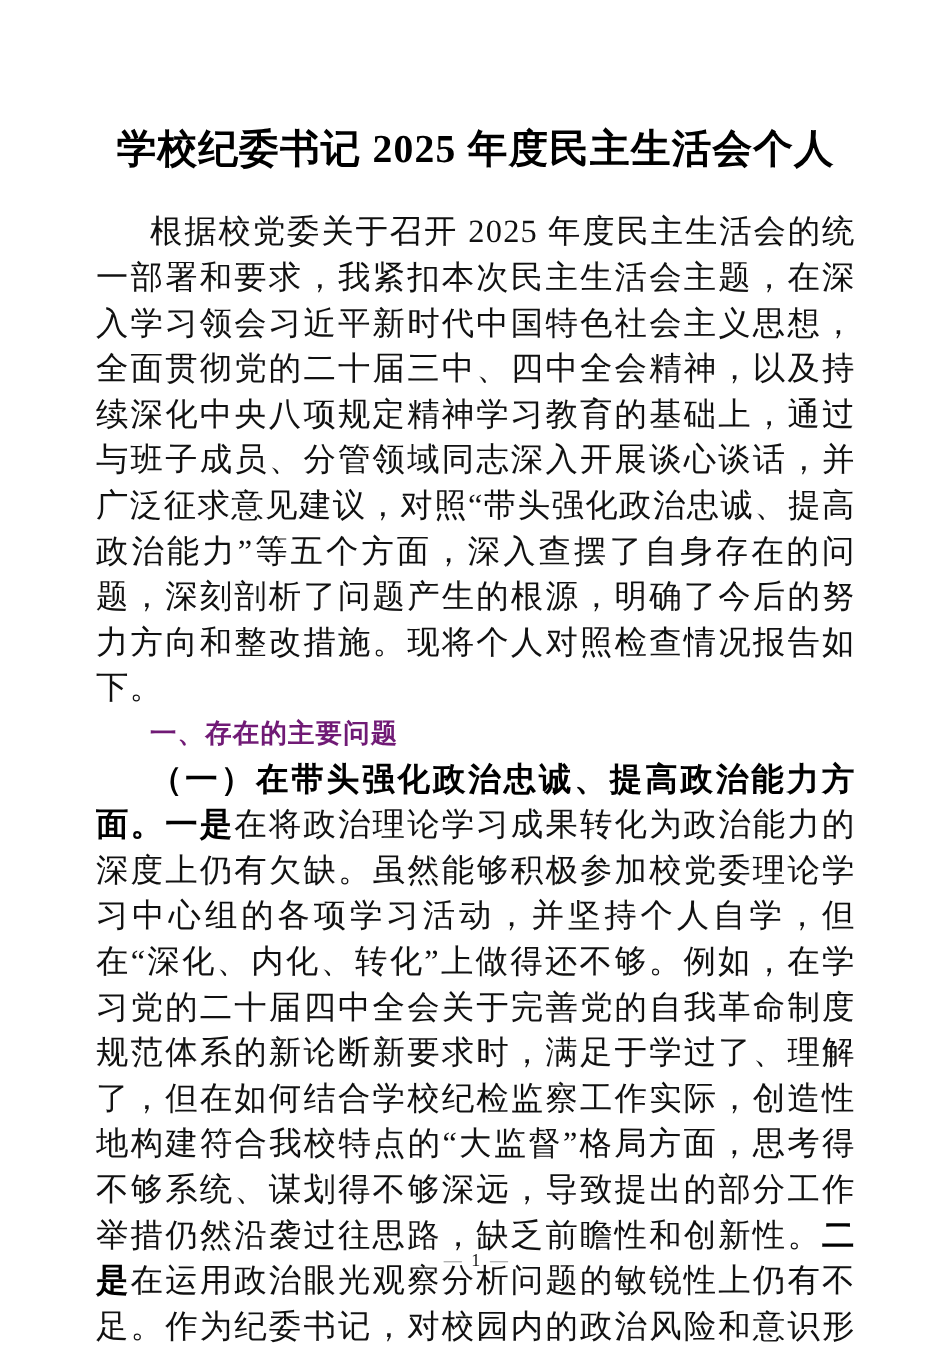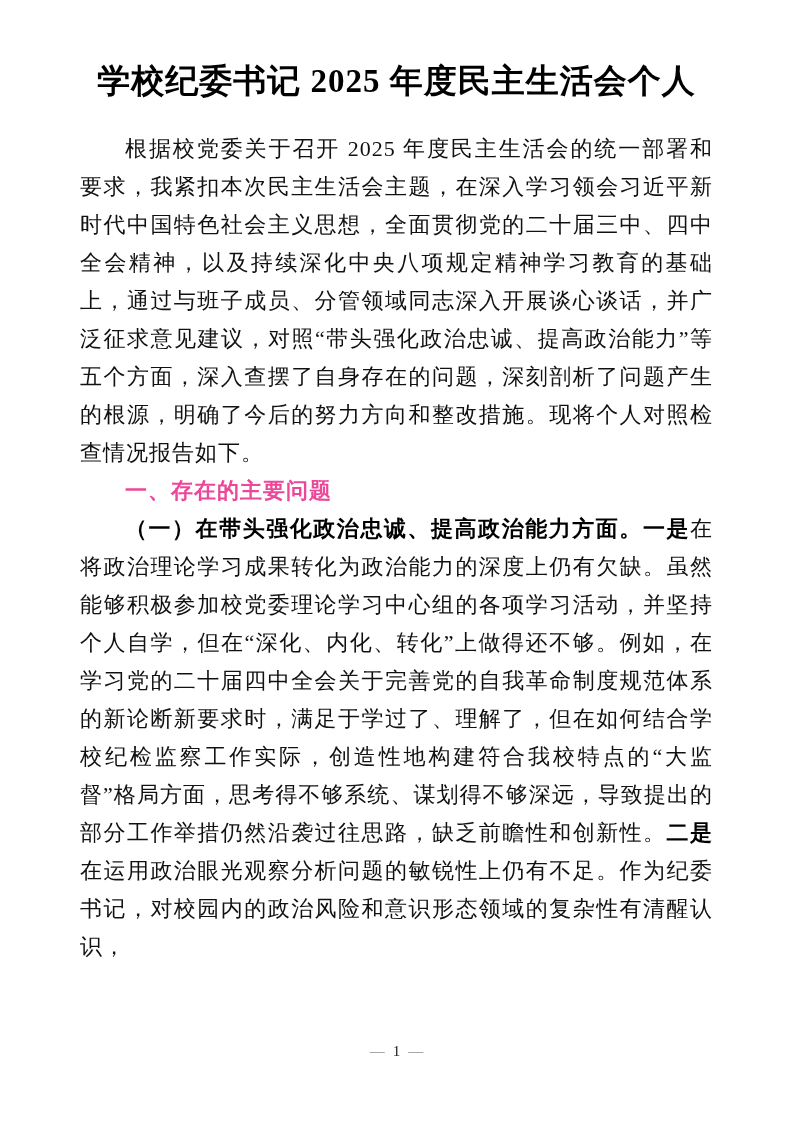--- a/index.html
+++ b/index.html
@@ -9,55 +9,55 @@
     background: #ffffff;
   }
   .page {
     position: relative;
     width: 793px;
     height: 1122px;
     margin: 0 auto;
     background: #ffffff;
     color: #000000;
     font-family: "Liberation Serif", "DejaVu Serif", serif;
-    padding: 56px 80px 0 80px;
+    padding: 100px 80px 0 80px;
     overflow: hidden;
   }
   .doc-title {
     margin: 0 auto 24px auto;
     max-width: 633px;
     font-size: 33px;
     line-height: 50px;
     font-weight: 700;
     text-align: center;
     letter-spacing: 1px;
     color: #000000;
   }
   .doc-title .title-line {
     display: block;
   }
   .body-para {
     margin: 0;
-    font-size: 22px;
+    font-size: 27px;
     line-height: 38px;
     letter-spacing: 1px;
     text-align: justify;
     text-justify: inter-character;
     text-indent: 45px;
     color: #111111;
   }
   .section-heading {
     margin: 0;
     font-family: "Liberation Sans", "DejaVu Sans", sans-serif;
     font-size: 22px;
     line-height: 38px;
     font-weight: 700;
     text-indent: 45px;
     letter-spacing: 1px;
-    color: #ec4899;
+    color: #701a75;
   }
   .lead-bold {
     font-weight: 700;
     color: #000000;
   }
   .page-footer {
     position: absolute;
     left: 0;
     right: 0;
     bottom: 62px;

